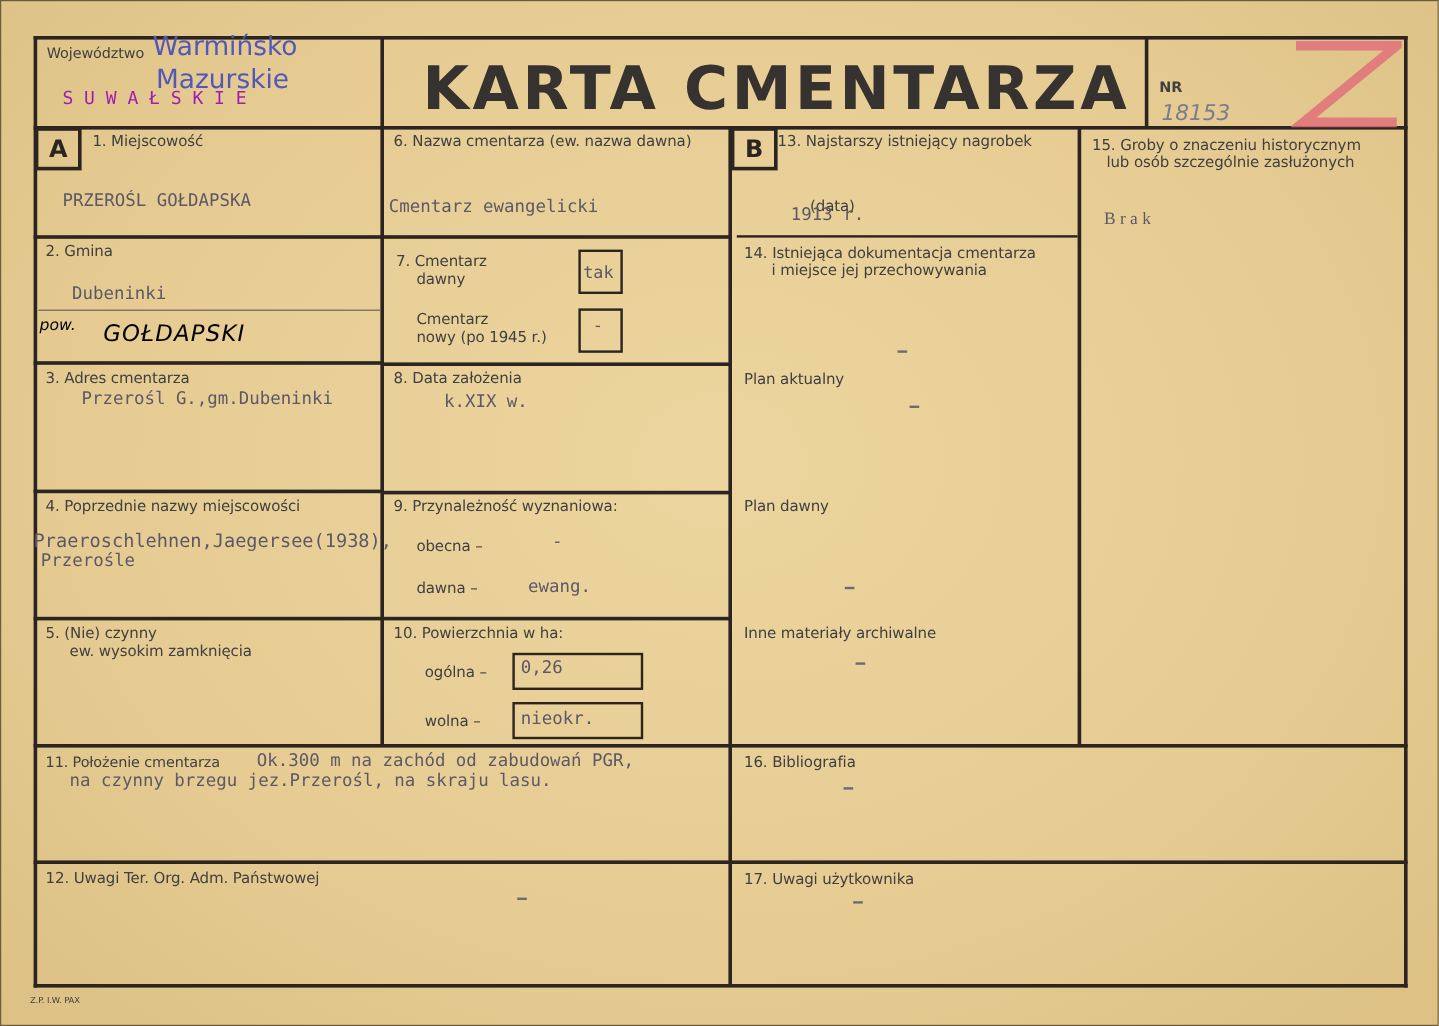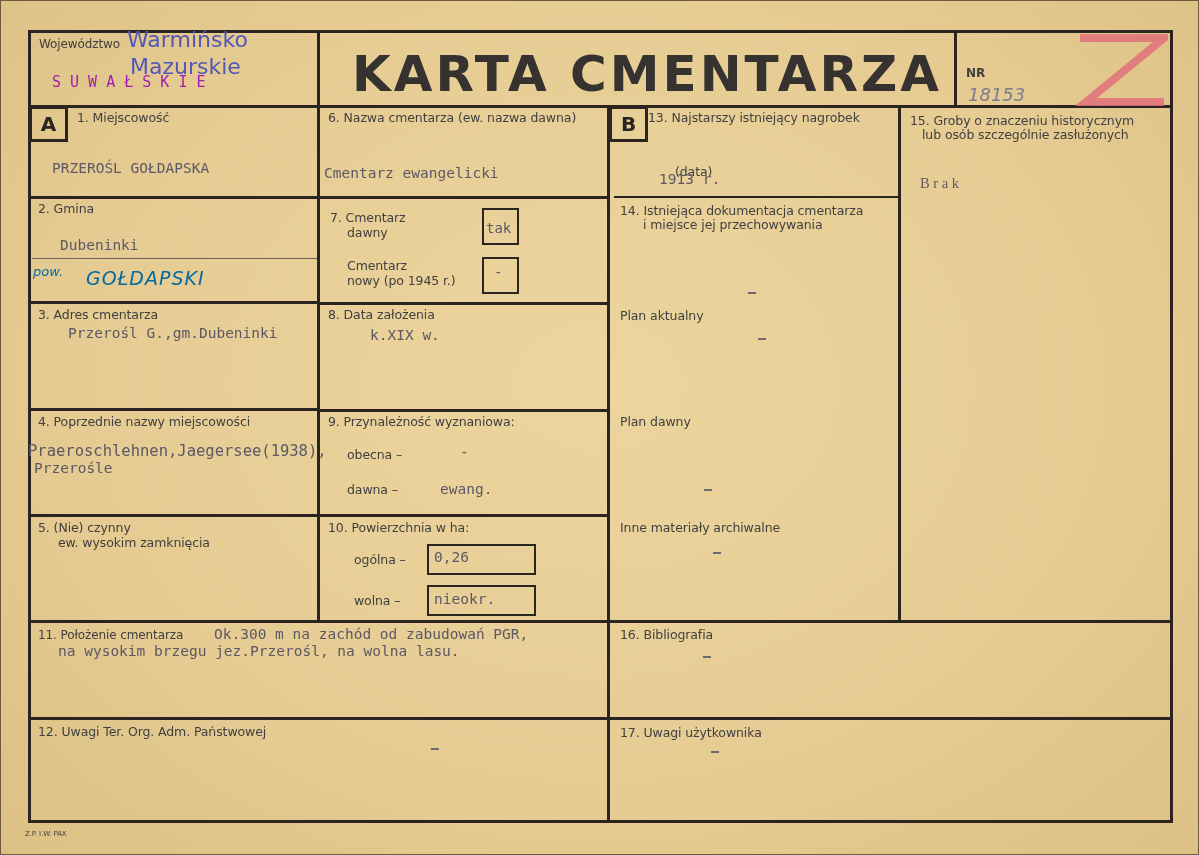--- a/index.html
+++ b/index.html
@@ -22,21 +22,21 @@
   }
   .type {
     position:absolute; color:#5c5866; font-family:"DejaVu Sans Mono", monospace;
     font-size:14.5px; line-height:17px; white-space:nowrap;
   }
   .stamp {
     position:absolute; color:#5358b8; font-family:"DejaVu Sans", sans-serif;
     font-size:22px; line-height:24px; white-space:nowrap;
   }
   .hand {
-    position:absolute; color:#0369a1; font-family:"DejaVu Sans", sans-serif;
+    position:absolute; color:#000000; font-family:"DejaVu Sans", sans-serif;
     font-style:italic; white-space:nowrap;
   }
   .title {
     position:absolute; left:352px; top:44px; font-size:50px; font-weight:bold;
     color:#353230; letter-spacing:3px; font-family:"DejaVu Sans", sans-serif; line-height:60px;
   }
   .letterbox {
     position:absolute; border:3px solid #2b2420; font-weight:bold; font-size:20px;
     color:#2b2420; display:flex; align-items:center; justify-content:center;
     background:transparent;
@@ -157,21 +157,21 @@
 <div class="dash" style="left:704px;top:489px;"></div>
 <div class="lbl" style="left:620px;top:521px;">Inne materiały archiwalne</div>
 <div class="dash" style="left:713px;top:552px;"></div>
 
 <div class="lbl" style="left:910px;top:114px;">15. Groby o znaczeniu historycznym</div>
 <div class="lbl" style="left:922px;top:128px;">lub osób szczególnie zasłużonych</div>
 <div class="type" style="left:920px;top:175px;font-family:Liberation Serif, serif;">B r a k</div>
 
 <div class="lbl" style="left:38px;top:628px;font-size:12px;">11. Położenie cmentarza</div>
 <div class="type" style="left:214px;top:626px;">Ok.300 m na zachód od zabudowań PGR,</div>
-<div class="type" style="left:58px;top:643px;">na wysokim brzegu jez.Przerośl, na wolna lasu.</div>
+<div class="type" style="left:58px;top:643px;">na czynny brzegu jez.Przerośl, na skraju lasu.</div>
 
 <div class="lbl" style="left:620px;top:628px;">16. Bibliografia</div>
 <div class="dash" style="left:703px;top:656px;"></div>
 
 <div class="lbl" style="left:38px;top:725px;">12. Uwagi Ter. Org. Adm. Państwowej</div>
 <div class="dash" style="left:431px;top:748px;"></div>
 
 <div class="lbl" style="left:620px;top:726px;">17. Uwagi użytkownika</div>
 <div class="dash" style="left:711px;top:751px;"></div>
 

